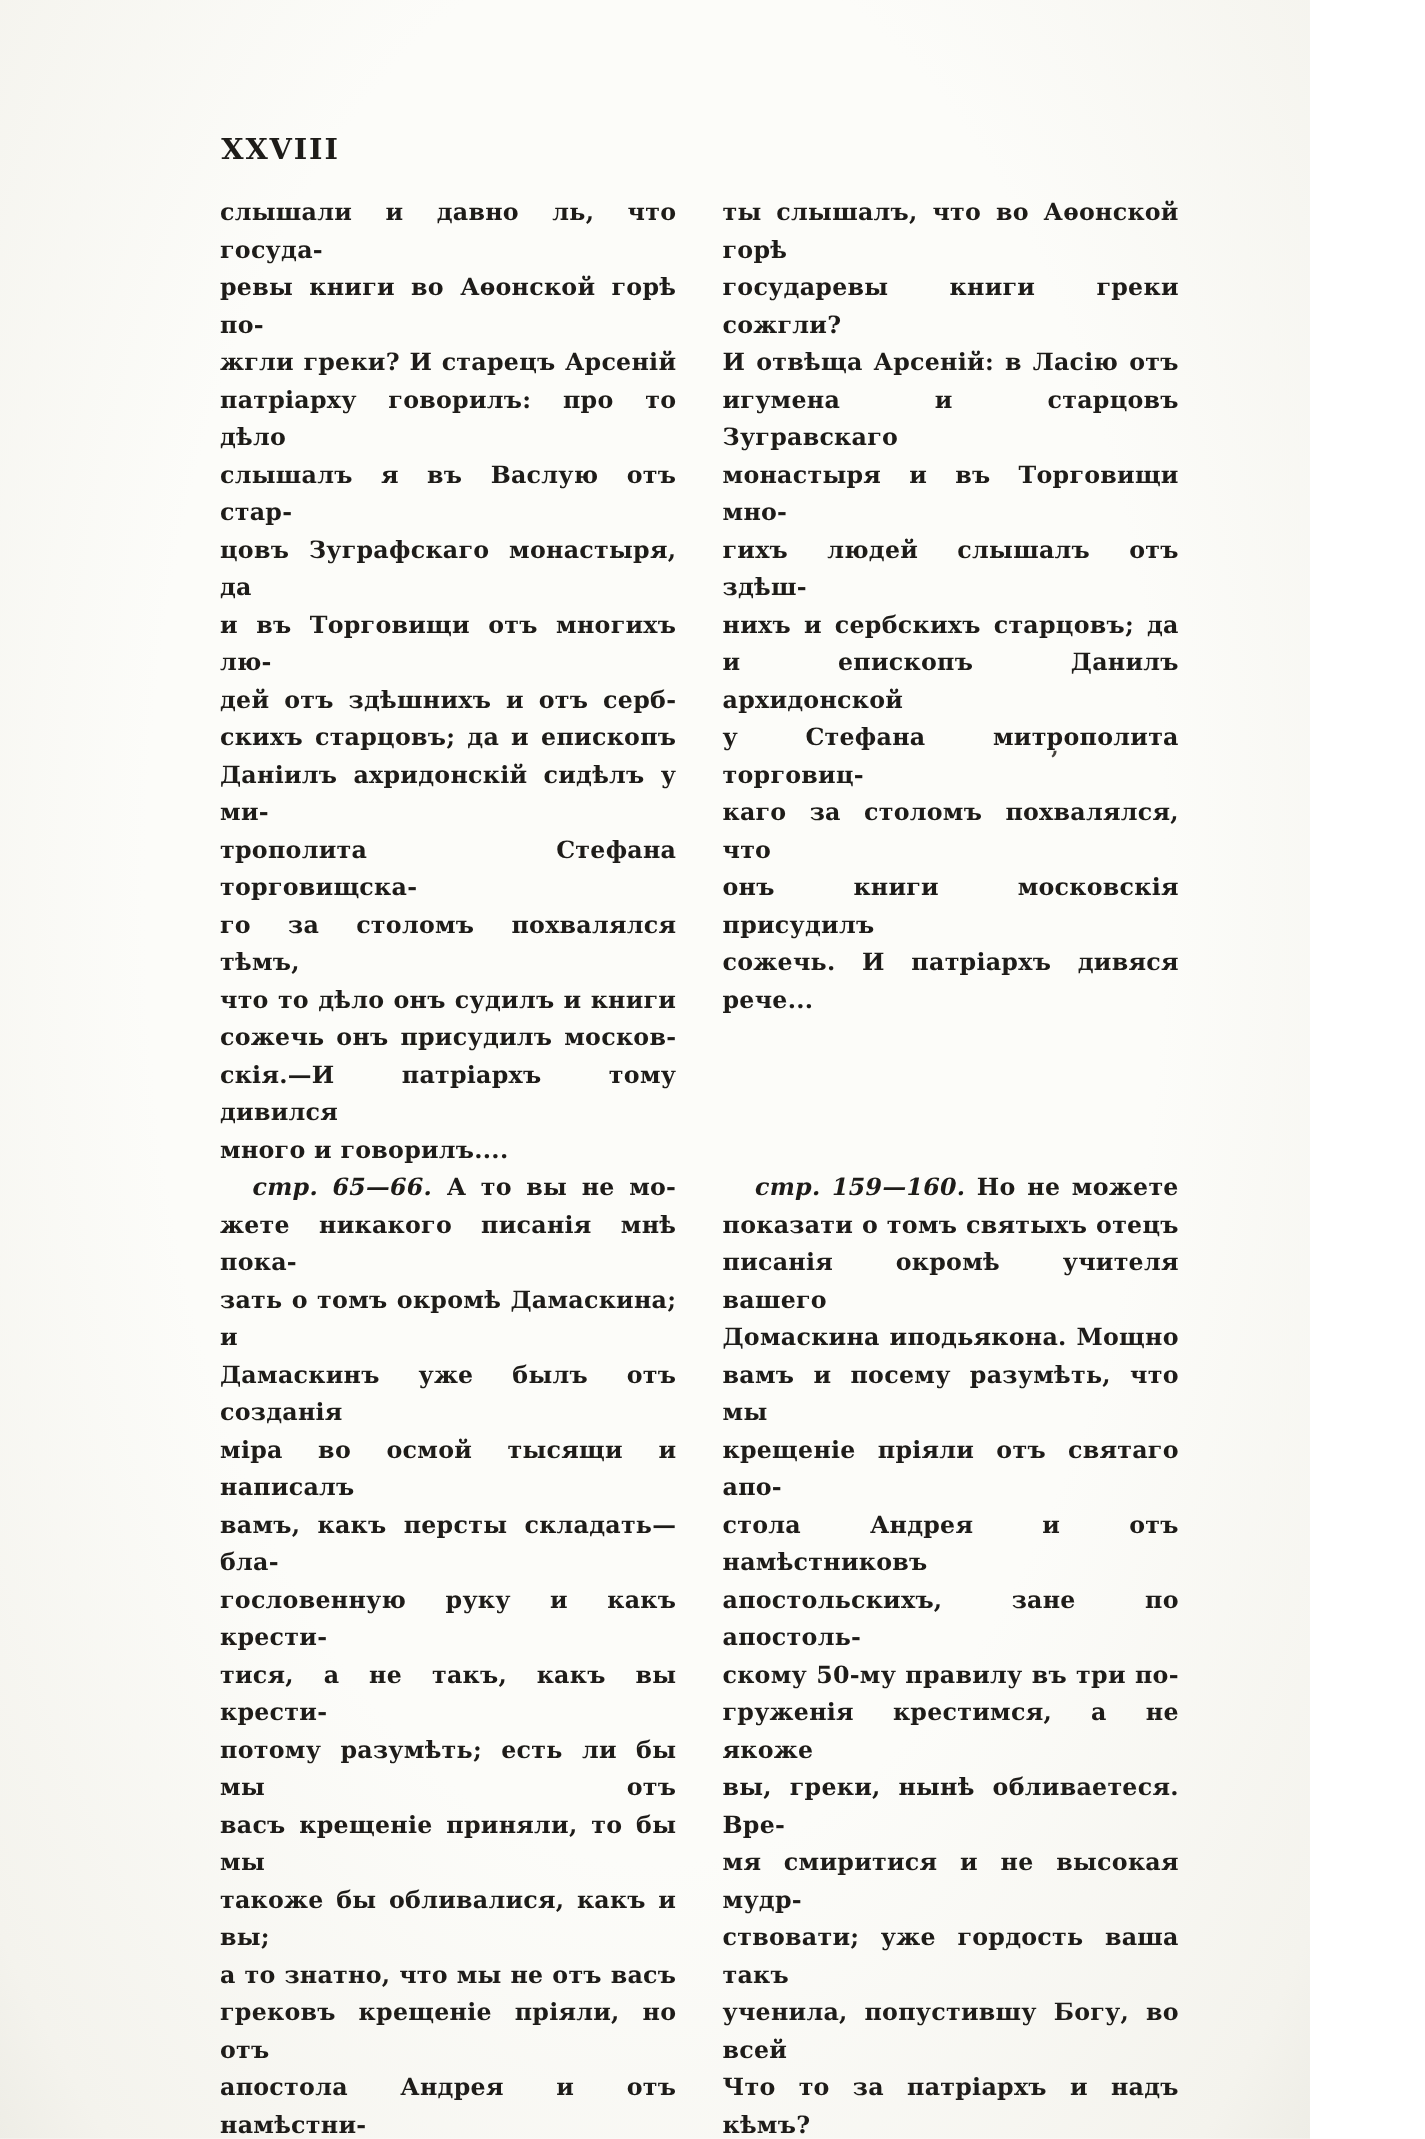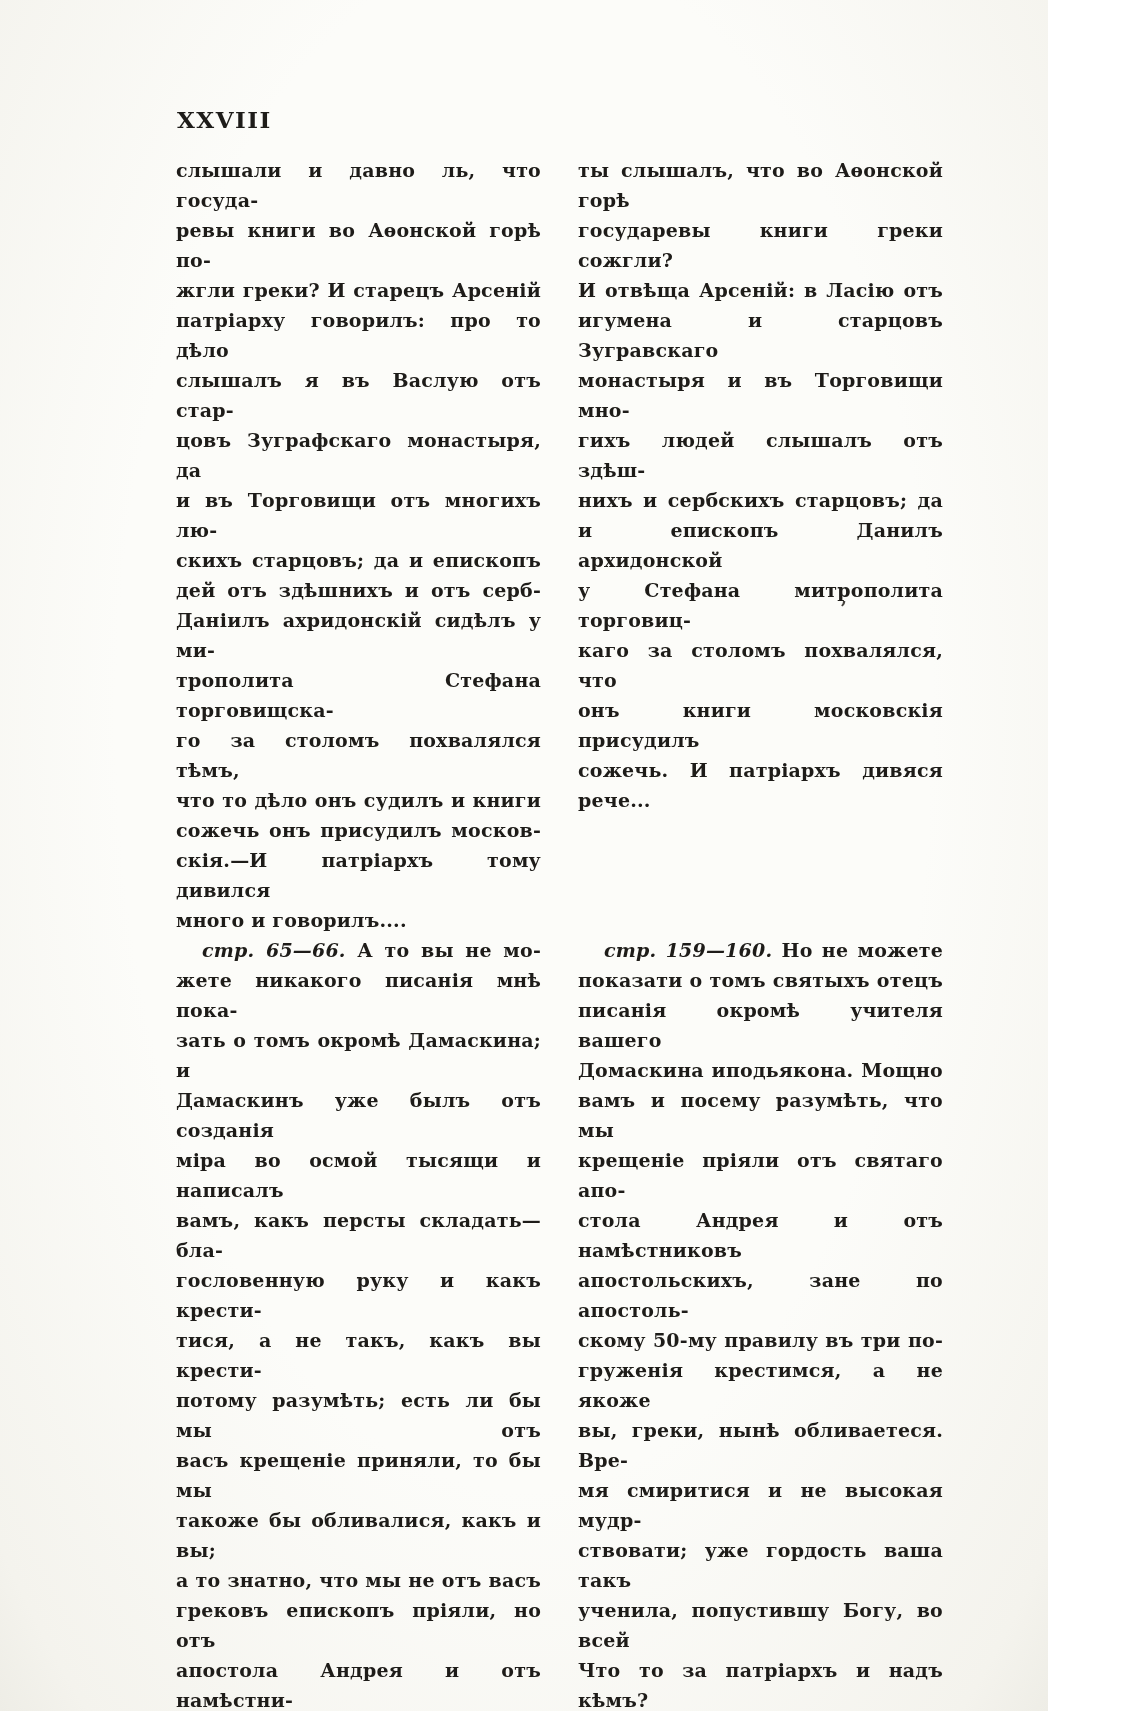--- a/index.html
+++ b/index.html
@@ -59,22 +59,22 @@
   <div class="columns">
     <div class="column">
         <div class="paragraph">
           <div class="line">слышали и давно ль, что госуда-</div>
           <div class="line">ревы книги во Аѳонской горѣ по-</div>
           <div class="line">жгли греки? И старецъ Арсеній</div>
           <div class="line">патріарху говорилъ: про то дѣло</div>
           <div class="line">слышалъ я въ Васлую отъ стар-</div>
           <div class="line">цовъ Зуграфскаго монастыря, да</div>
           <div class="line">и въ Торговищи отъ многихъ лю-</div>
+          <div class="line">дей отъ здѣшнихъ и отъ серб-</div>
           <div class="line">скихъ старцовъ; да и епископъ</div>
-          <div class="line">дей отъ здѣшнихъ и отъ серб-</div>
           <div class="line">Даніилъ ахридонскій сидѣлъ у ми-</div>
           <div class="line">трополита Стефана торговищска-</div>
           <div class="line">го за столомъ похвалялся тѣмъ,</div>
           <div class="line">что то дѣло онъ судилъ и книги</div>
           <div class="line">сожечь онъ присудилъ москов-</div>
           <div class="line">скія.—И патріархъ тому дивился</div>
           <div class="line no-justify">много и говорилъ....</div>
         </div>
         <div class="paragraph">
           <div class="line indent"><span class="italic">стр. 65—66.</span> А то вы не мо-</div>
@@ -82,21 +82,21 @@
           <div class="line">зать о томъ окромѣ Дамаскина; и</div>
           <div class="line">Дамаскинъ уже былъ отъ созданія</div>
           <div class="line">міра во осмой тысящи и написалъ</div>
           <div class="line">вамъ, какъ персты складать—бла-</div>
           <div class="line">гословенную руку и какъ крести-</div>
           <div class="line">тися, а не такъ, какъ вы крести-</div>
           <div class="line">потому разумѣть; есть ли бы мы отъ</div>
           <div class="line">васъ крещеніе приняли, то бы мы</div>
           <div class="line">такоже бы обливалися, какъ и вы;</div>
           <div class="line">а то знатно, что мы не отъ васъ</div>
-          <div class="line">грековъ епископъ пріяли, но отъ</div>
+          <div class="line">грековъ крещеніе пріяли, но отъ</div>
           <div class="line">апостола Андрея и отъ намѣстни-</div>
         </div>
       </div>
     <div class="column">
         <div class="paragraph">
           <div class="line">ты слышалъ, что во Аѳонской горѣ</div>
           <div class="line">государевы книги греки сожгли?</div>
           <div class="line">И отвѣща Арсеній: в Ласію отъ</div>
           <div class="line">игумена и старцовъ Зугравскаго</div>
           <div class="line">монастыря и въ Торговищи мно-</div>

